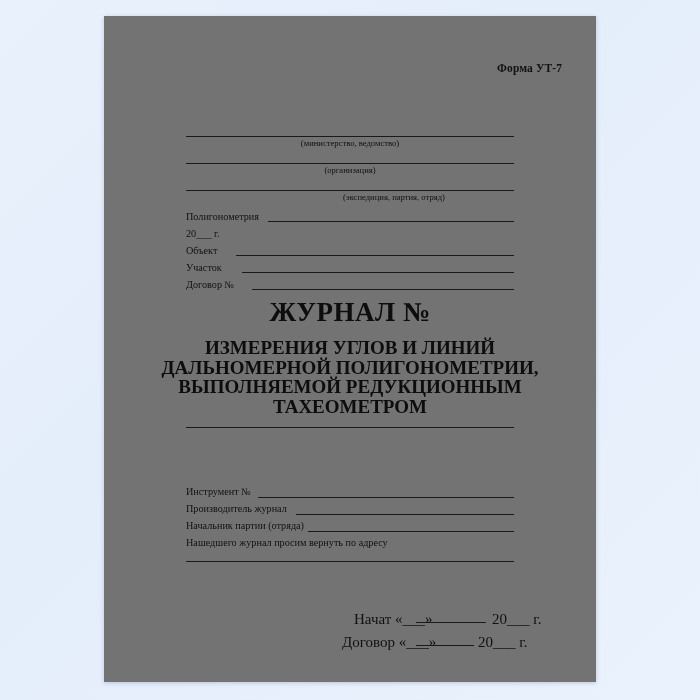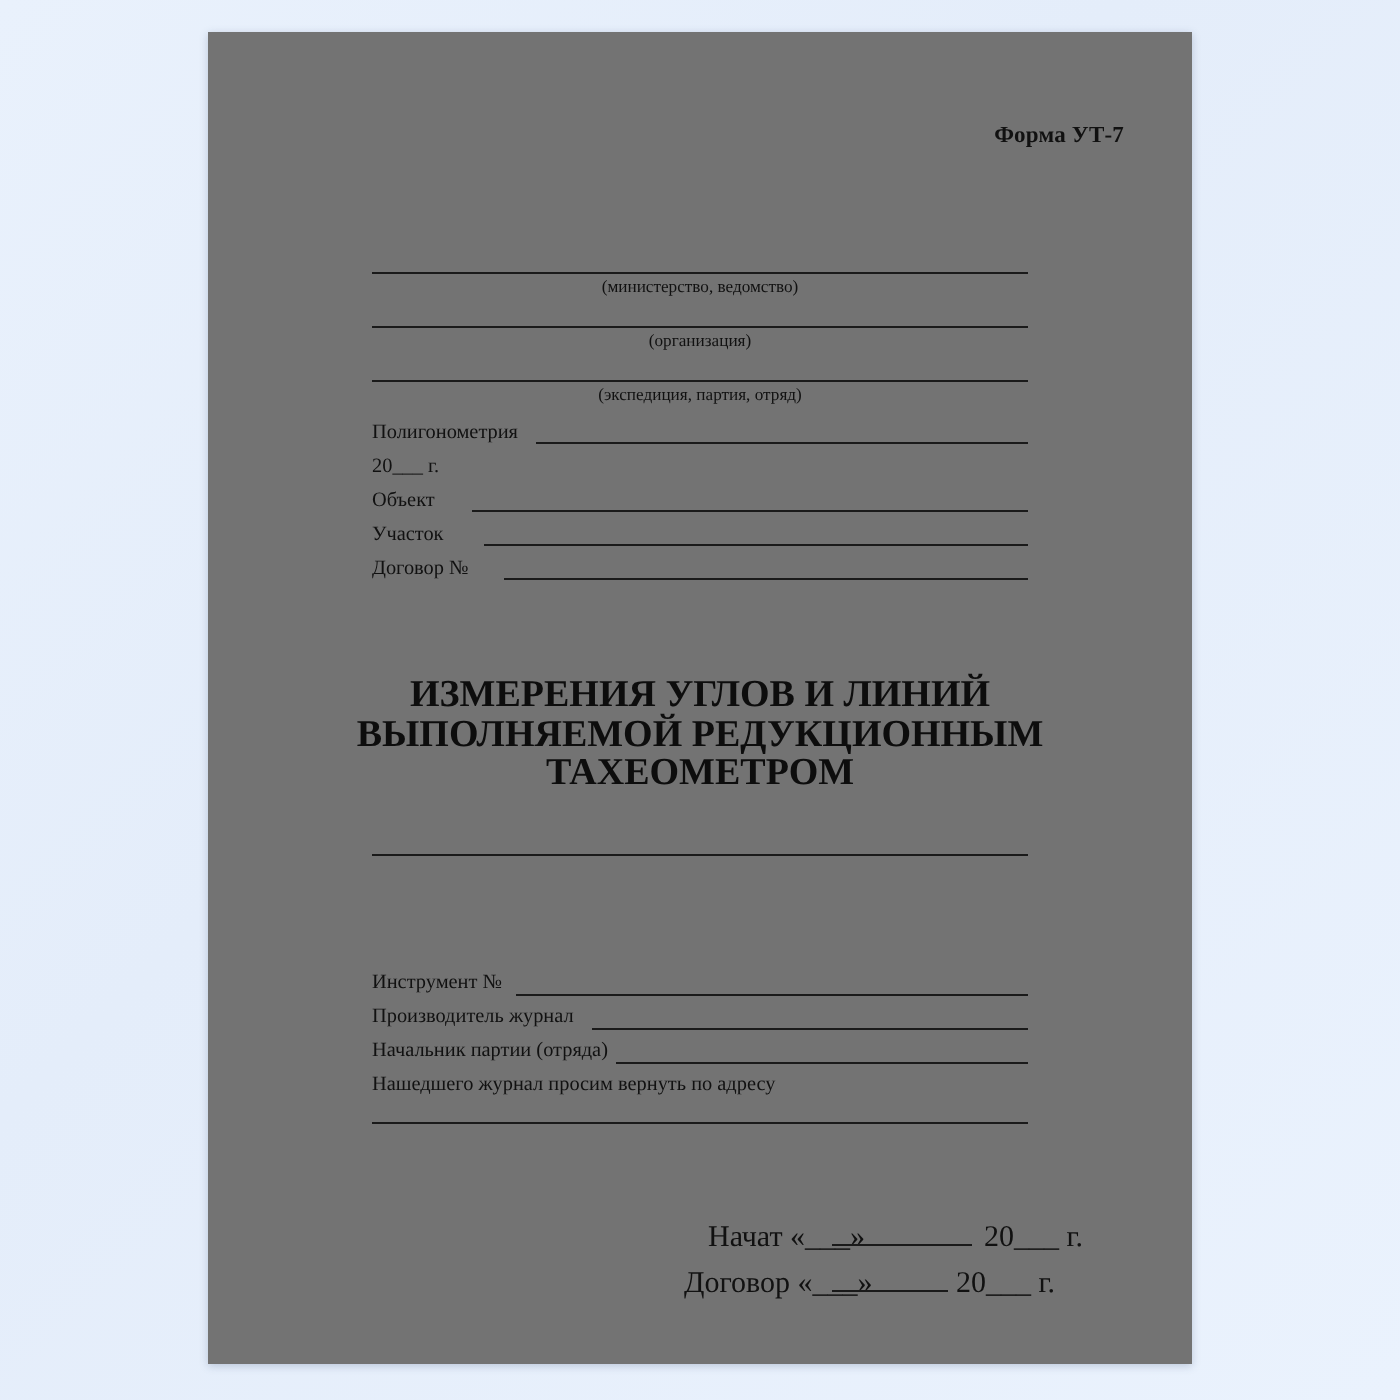--- a/index.html
+++ b/index.html
@@ -107,39 +107,41 @@
 
     <div class="form-code">Форма УТ-7</div>
 
     <div class="rule" style="left:82px; top:120px; width:328px;"></div>
     <div class="caption" style="top:122px;font-family:Liberation Serif, serif;">(министерство, ведомство)</div>
 
     <div class="rule" style="left:82px; top:147px; width:328px;"></div>
     <div class="caption" style="top:149px;">(организация)</div>
 
     <div class="rule" style="left:82px; top:174px; width:328px;"></div>
-    <div class="caption" style="top:176px;">(экспедиция, партия, отряд)</div>
+    <div class="caption" style="top:176px;margin-left:44px;">(экспедиция, партия, отряд)</div>
 
     <div class="label" style="left:82px; top:195px;">Полигонометрия</div>
     <div class="rule" style="left:164px; top:205px; width:246px;"></div>
 
     <div class="label" style="left:82px; top:212px;">20___ г.</div>
 
     <div class="label" style="left:82px; top:229px;">Объект</div>
     <div class="rule" style="left:132px; top:239px; width:278px;"></div>
 
     <div class="label" style="left:82px; top:246px;">Участок</div>
     <div class="rule" style="left:138px; top:256px; width:272px;"></div>
 
     <div class="label" style="left:82px; top:263px;">Договор №</div>
     <div class="rule" style="left:148px; top:273px; width:262px;"></div>
 
+    <div class="title" style="top:281px;">ЖУРНАЛ №</div>
 
     <div class="subtitle" style="top:322px;">
       <div>ИЗМЕРЕНИЯ УГЛОВ И ЛИНИЙ</div>
+      <div>ДАЛЬНОМЕРНОЙ ПОЛИГОНОМЕТРИИ,</div>
       <div>ВЫПОЛНЯЕМОЙ РЕДУКЦИОННЫМ</div>
       <div>ТАХЕОМЕТРОМ</div>
     </div>
 
     <div class="rule" style="left:82px; top:411px; width:328px;"></div>
 
     <div class="footline" style="left:82px; top:470px;">Инструмент №</div>
     <div class="rule" style="left:154px; top:481px; width:256px;"></div>
 
     <div class="footline" style="left:82px; top:487px;">Производитель журнал</div>

